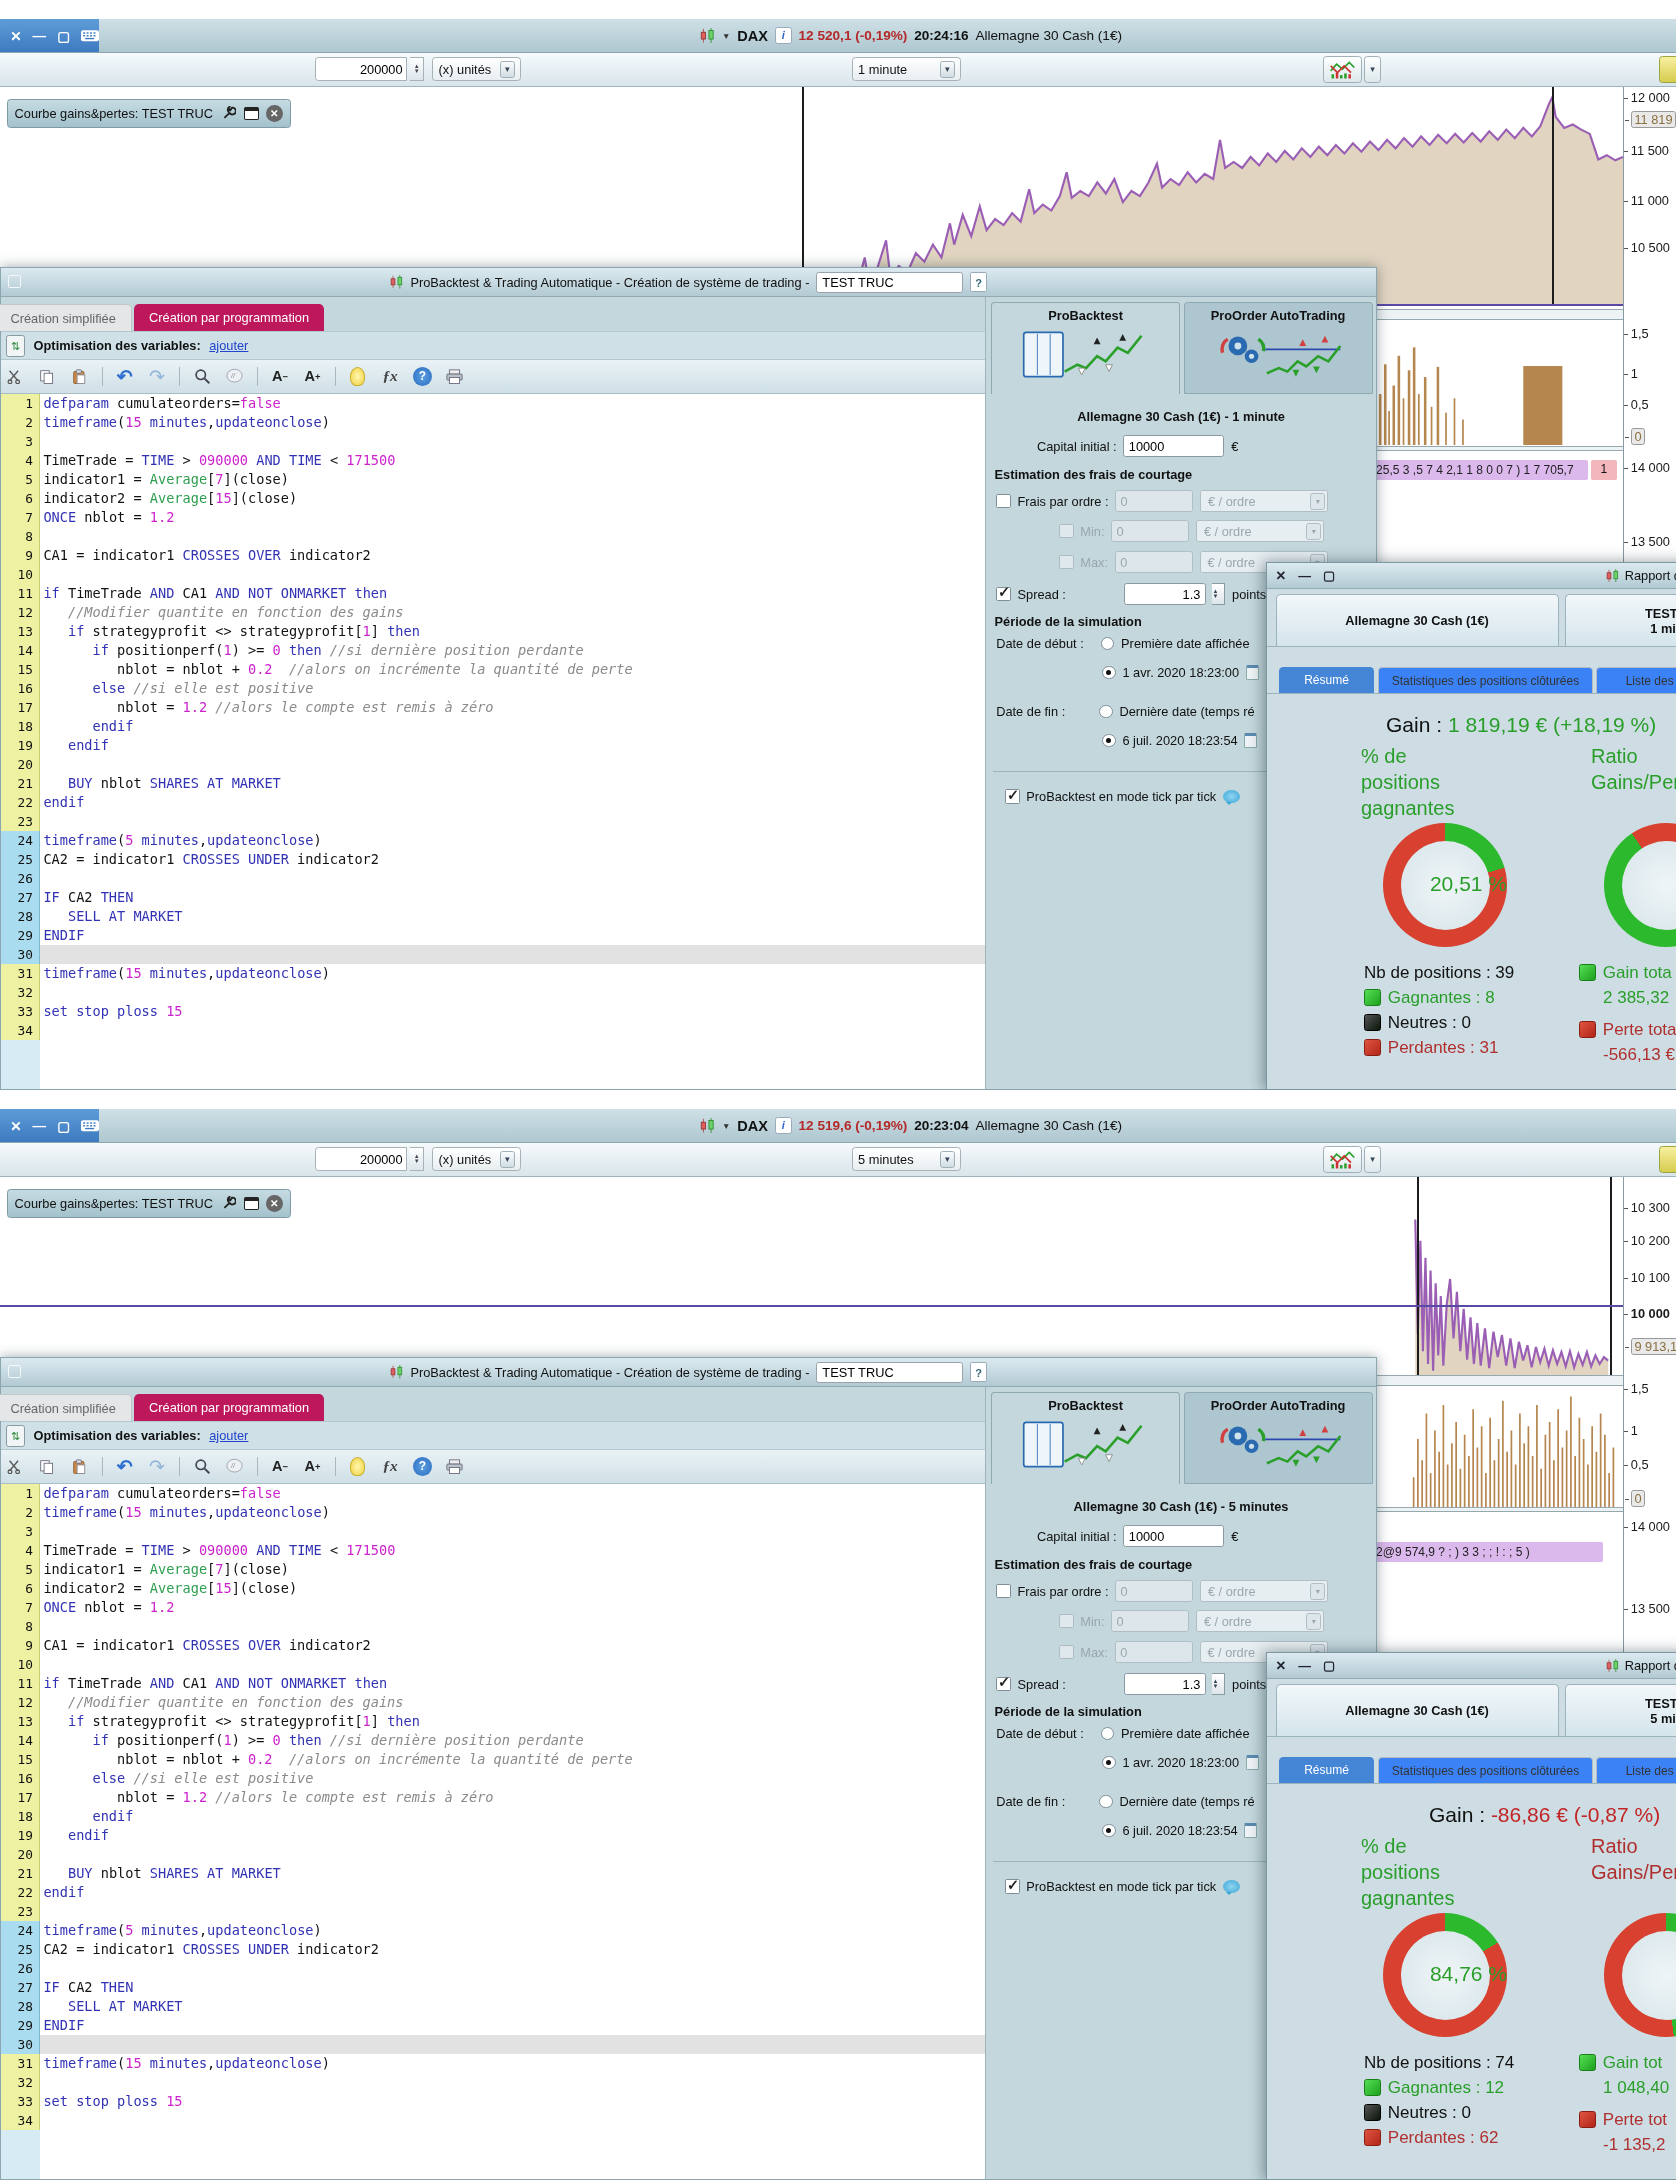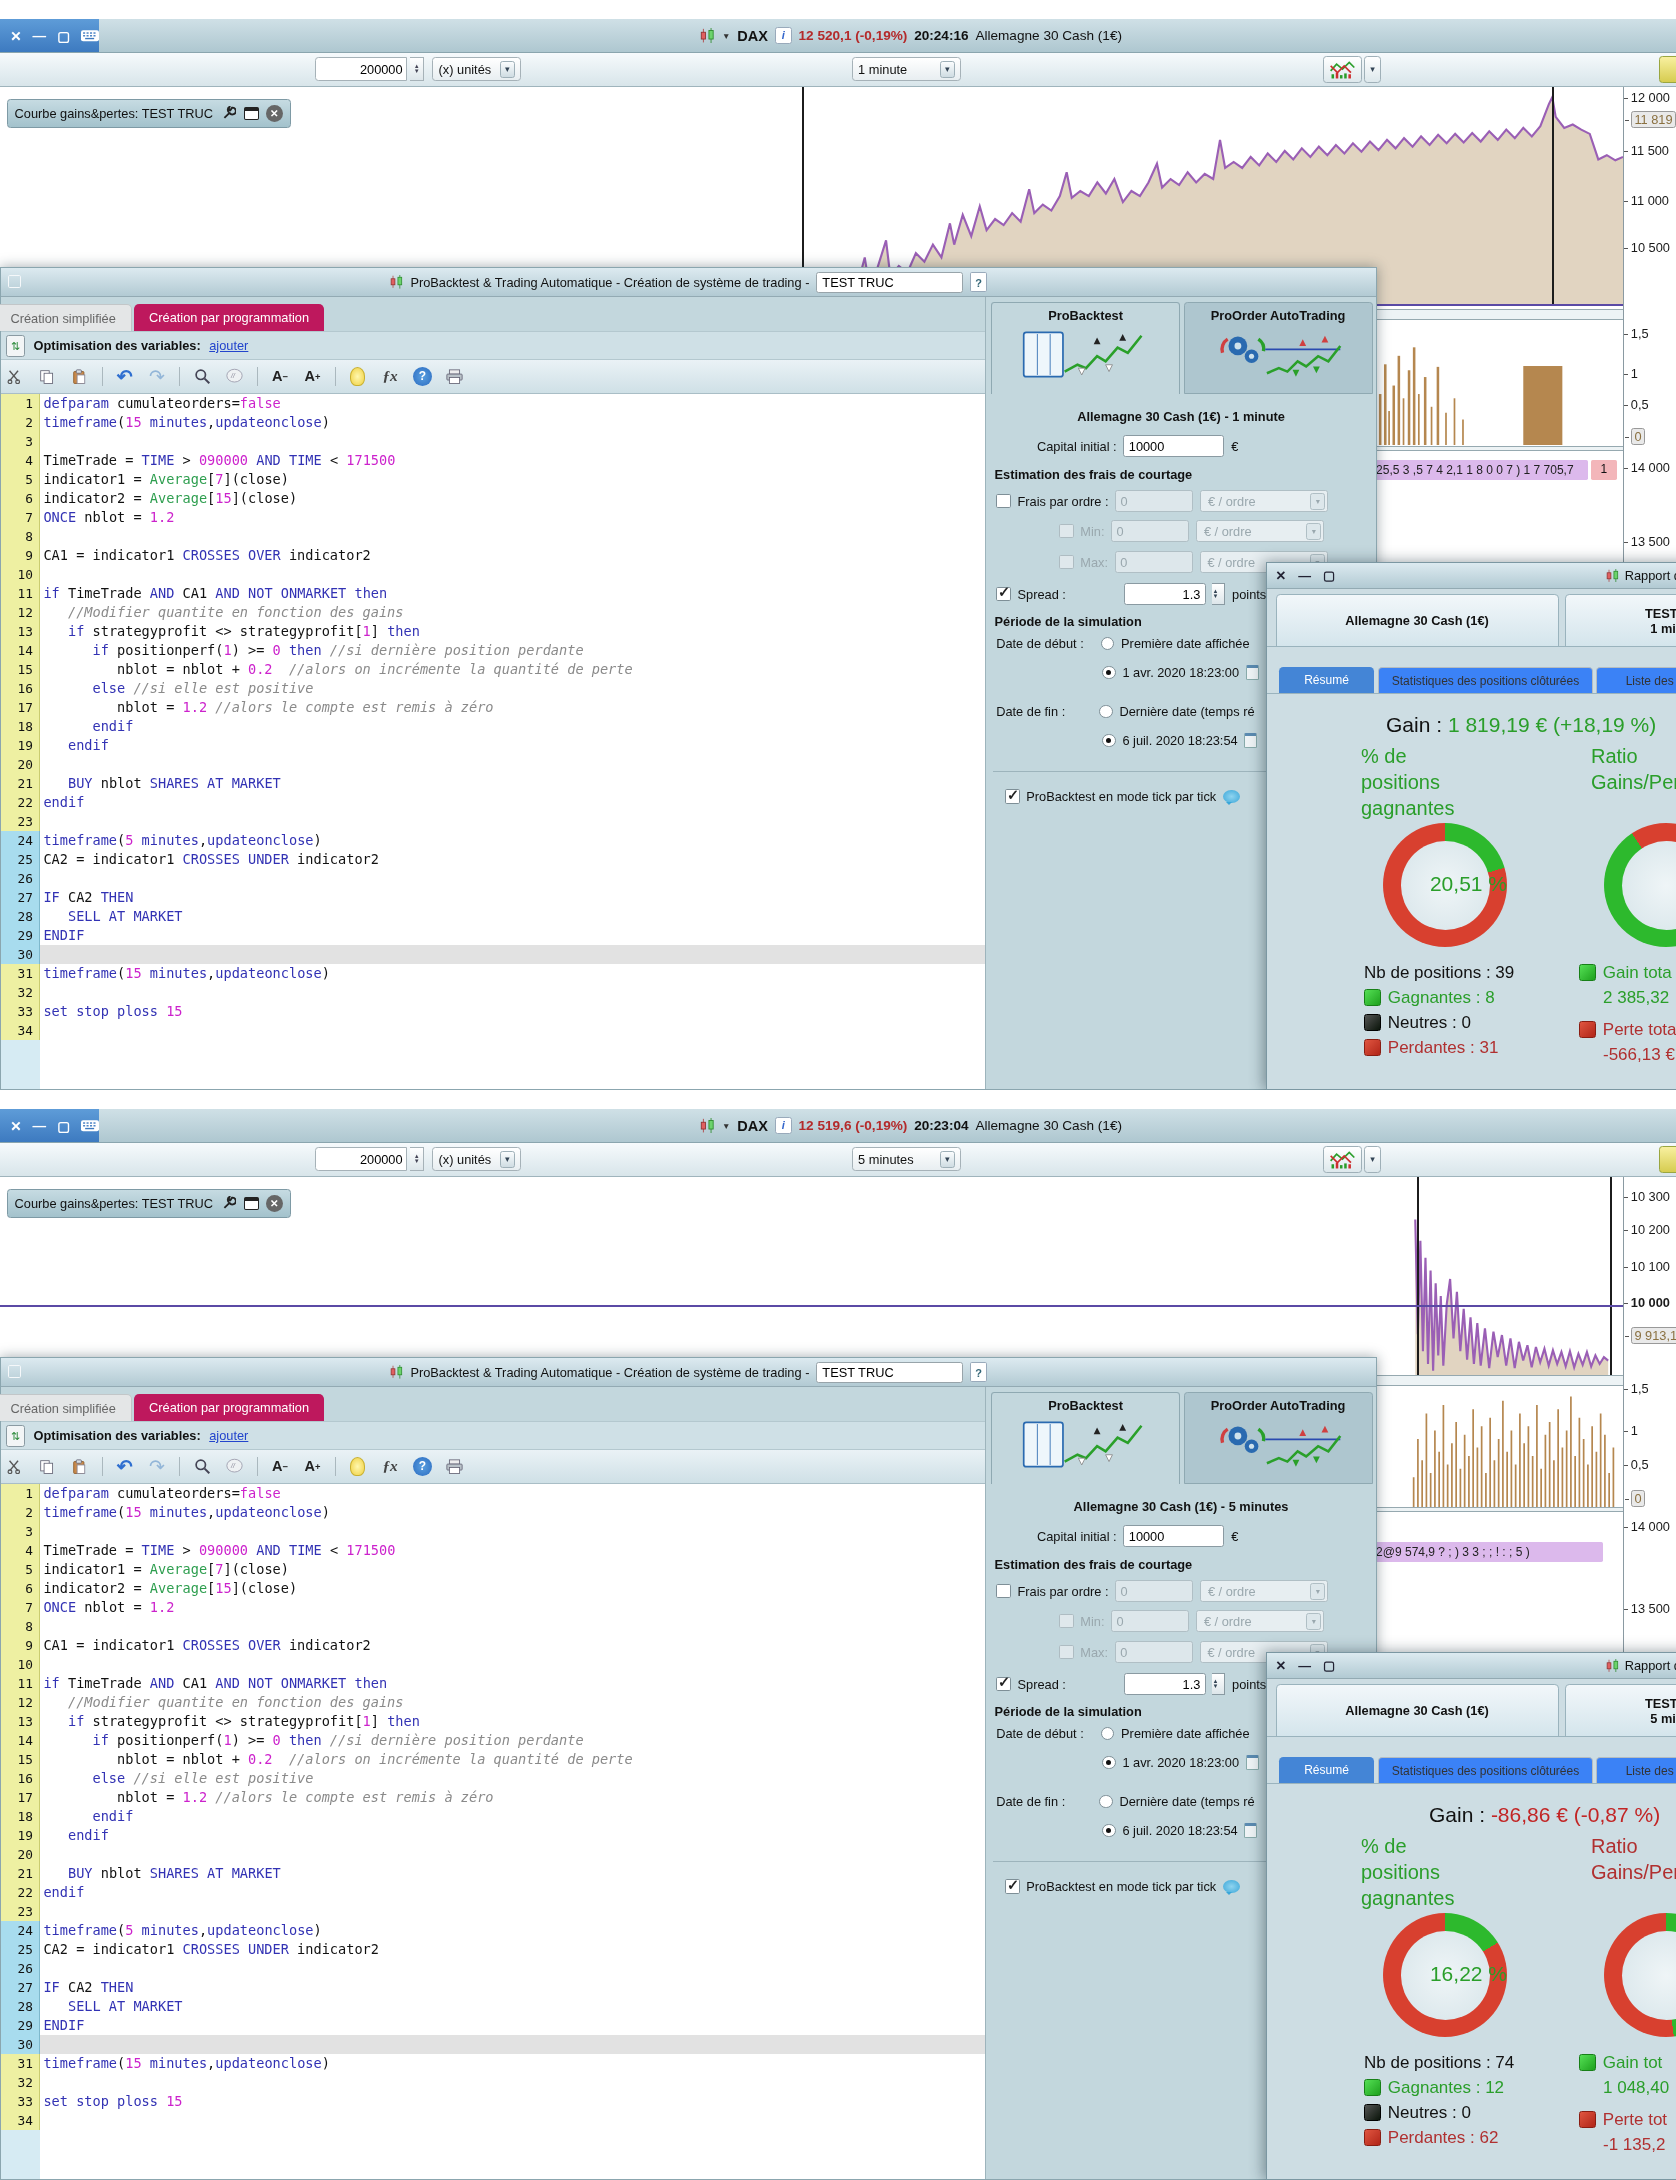--- a/index.html
+++ b/index.html
@@ -876,21 +876,21 @@
         <rect x="257" y="75" width="2" height="65" fill="#b5874f"></rect>
         <rect x="262" y="30" width="2" height="110" fill="#b5874f"></rect>
         <rect x="267" y="55" width="2" height="85" fill="#b5874f"></rect>
         <rect x="272" y="100" width="2" height="40" fill="#b5874f"></rect>
         <rect x="277" y="70" width="2" height="70" fill="#b5874f"></rect>
       </svg>
     <div class="pane-gap" style="top:330px;height:5.1px"></div>
     <div class="status-row" style="left:1361px;top:365px;width:242px">1,2@9 574,9 ?   ; ) 3  3    ;   ; ! : ;  5    )</div>
 
     <div class="axis-line" style="top:0;height:477px"></div>
-    <div class="axis-col" style="top:0;height:199px">
+    <div class="axis-col" style="top:11px;height:199px">
         <span class="ax" style="top: 12px;">10 300</span>
         <span class="ax" style="top: 45px;">10 200</span>
         <span class="ax" style="top: 82px;">10 100</span>
         <span class="ax bold" style="top: 118px;">10 000</span>
         <span class="ax box" style="top: 150px;">9 913,1</span>
       </div>
     <div class="axis-col" style="top:0;height:477px">
         <span class="ax" style="top: 204px;">1,5</span>
         <span class="ax" style="top: 246px;">1</span>
         <span class="ax" style="top: 280px;">0,5</span>
@@ -1267,21 +1267,21 @@
       <div class="sub-tab idle" style="left:111px;width:215px">Statistiques des positions clôturées</div>
       <div class="sub-tab idle" style="left:329px;width:128px">Liste des ord</div>
       <div class="rp-content">
         <div class="gain-line" style="left:162px"><span>Gain :</span> <span class="gv neg">-86,86 € (-0,87 %)</span></div>
         <div class="col-title" style="left:94px;top:49px;width:170px;white-space:pre-line">% de
 positions
 gagnantes</div>
         <div class="col-title neg" style="left:324px;top:49px;width:162px;white-space:pre-line">Ratio
 Gains/Per</div>
         <div class="donut" style="left: 116px; top: 129px; background: conic-gradient(rgb(45, 185, 45) 0deg, rgb(45, 185, 45) 16.22%, rgb(216, 64, 47) 16.22%, rgb(216, 64, 47) 100%);">
-          <span class="dv">16,22 %</span>
+          <span class="dv">84,76 %</span>
         </div>
         <div class="donut" style="left: 337px; top: 129px; background: conic-gradient(rgb(45, 185, 45) 0deg, rgb(45, 185, 45) 48%, rgb(216, 64, 47) 48%, rgb(216, 64, 47) 100%);">
           <span class="dv neg">0,92</span>
         </div>
         <div class="legend" style="left:97px;top:266px">
           <div>Nb de positions : 74</div>
           <div class="lg-row">
               <span class="sq sq-g"></span>
               <span class="lg-win">Gagnantes : 12</span>
             </div>

